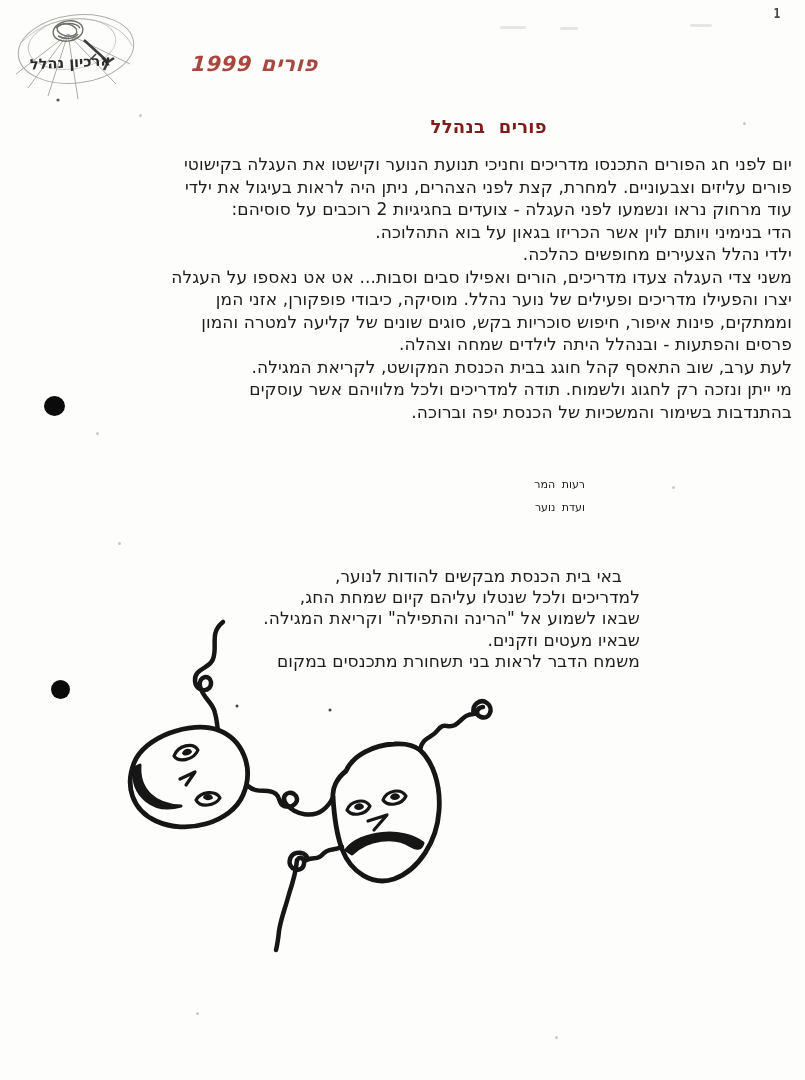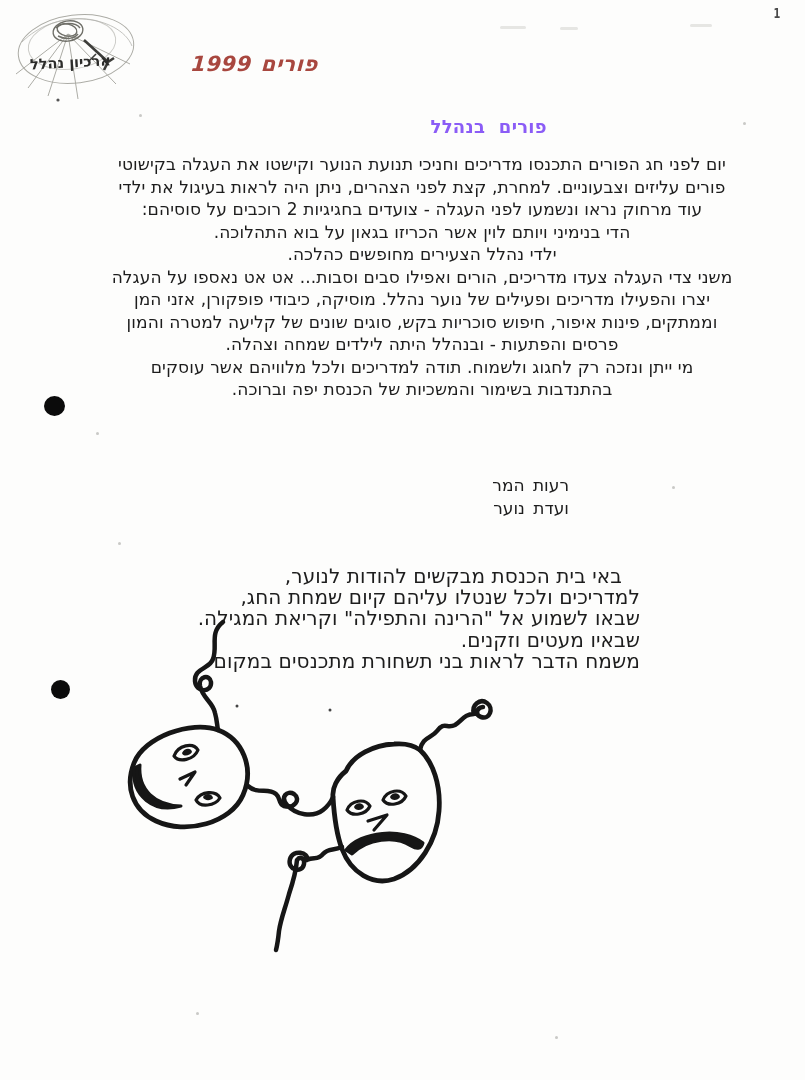--- a/index.html
+++ b/index.html
@@ -23,40 +23,40 @@
   .corner-mark{
     position:absolute;left:772px;top:5px;width:10px;height:18px;
     font-size:14px;color:#4a4a4a;font-weight:bold;
     transform:scaleX(.7);
   }
   
   .doc-title{
     position:absolute;right:258px;top:116px;
     direction:rtl;white-space:nowrap;
     font-weight:bold;font-size:18px;word-spacing:7px;letter-spacing:.3px;
-    color:#8b5cf6;
+    color:#7f1d1d;
   }
   
   .para1{
     position:absolute;right:13px;top:153px;width:740px;
-    direction:rtl;text-align:center;
+    direction:rtl;text-align:right;
     font-size:17px;line-height:22.5px;letter-spacing:.1px;
   }
   .para1 .tline{white-space:nowrap;}
   
   .signature{
-    position:absolute;right:236px;top:474px;
-    direction:rtl;text-align:right;font-size:17px;line-height:22.5px;
+    position:absolute;right:220px;top:474px;
+    direction:rtl;text-align:right;font-size:11px;line-height:22.5px;
     white-space:nowrap;word-spacing:3px;
   }
   
   .para2{
     position:absolute;right:165px;top:566px;width:500px;
     direction:rtl;text-align:right;
-    font-size:20px;line-height:21.2px;letter-spacing:.1px;
+    font-size:17px;line-height:21.2px;letter-spacing:.1px;
   }
   .para2 .tline{white-space:nowrap;}
   .para2 .tline:first-child{transform:translateX(-18px);}
   
   .masks{position:absolute;left:90px;top:598px;width:440px;height:400px;}
   
   .punch{position:absolute;background:#0b0b0b;border-radius:50%;}
   .punch.p1{left:44px;top:396px;width:21px;height:20px;}
   .punch.p2{left:51px;top:680px;width:19px;height:19px;}
   
@@ -99,20 +99,21 @@
   <div class="para1">
     <div class="tline">יום לפני חג הפורים התכנסו מדריכים וחניכי תנועת הנוער וקישטו את העגלה בקישוטי</div>
     <div class="tline">פורים עליזים וצבעוניים. למחרת, קצת לפני הצהרים, ניתן היה לראות בעיגול את ילדי</div>
     <div class="tline">עוד מרחוק נראו ונשמעו לפני העגלה - צועדים בחגיגיות 2 רוכבים על סוסיהם:</div>
     <div class="tline">הדי בנימיני ויותם לוין אשר הכריזו בגאון על בוא התהלוכה.</div>
     <div class="tline">ילדי נהלל הצעירים מחופשים כהלכה.</div>
     <div class="tline">משני צדי העגלה צעדו מדריכים, הורים ואפילו סבים וסבות... אט אט נאספו על העגלה</div>
     <div class="tline">יצרו והפעילו מדריכים ופעילים של נוער נהלל. מוסיקה, כיבודי פופקורן, אזני המן</div>
     <div class="tline">וממתקים, פינות איפור, חיפוש סוכריות בקש, סוגים שונים של קליעה למטרה והמון</div>
     <div class="tline">פרסים והפתעות - ובנהלל היתה לילדים שמחה וצהלה.</div>
+    <div class="tline">לעת ערב, שוב התאסף קהל חוגג בבית הכנסת המקושט, לקריאת המגילה.</div>
     <div class="tline">מי ייתן ונזכה רק לחגוג ולשמוח. תודה למדריכים ולכל מלוויהם אשר עוסקים</div>
     <div class="tline">בהתנדבות בשימור והמשכיות של הכנסת יפה וברוכה.</div>
   </div>
 
   <div class="signature">
     <div>רעות  המר</div>
     <div>ועדת  נוער</div>
   </div>
 
   <div class="para2">

